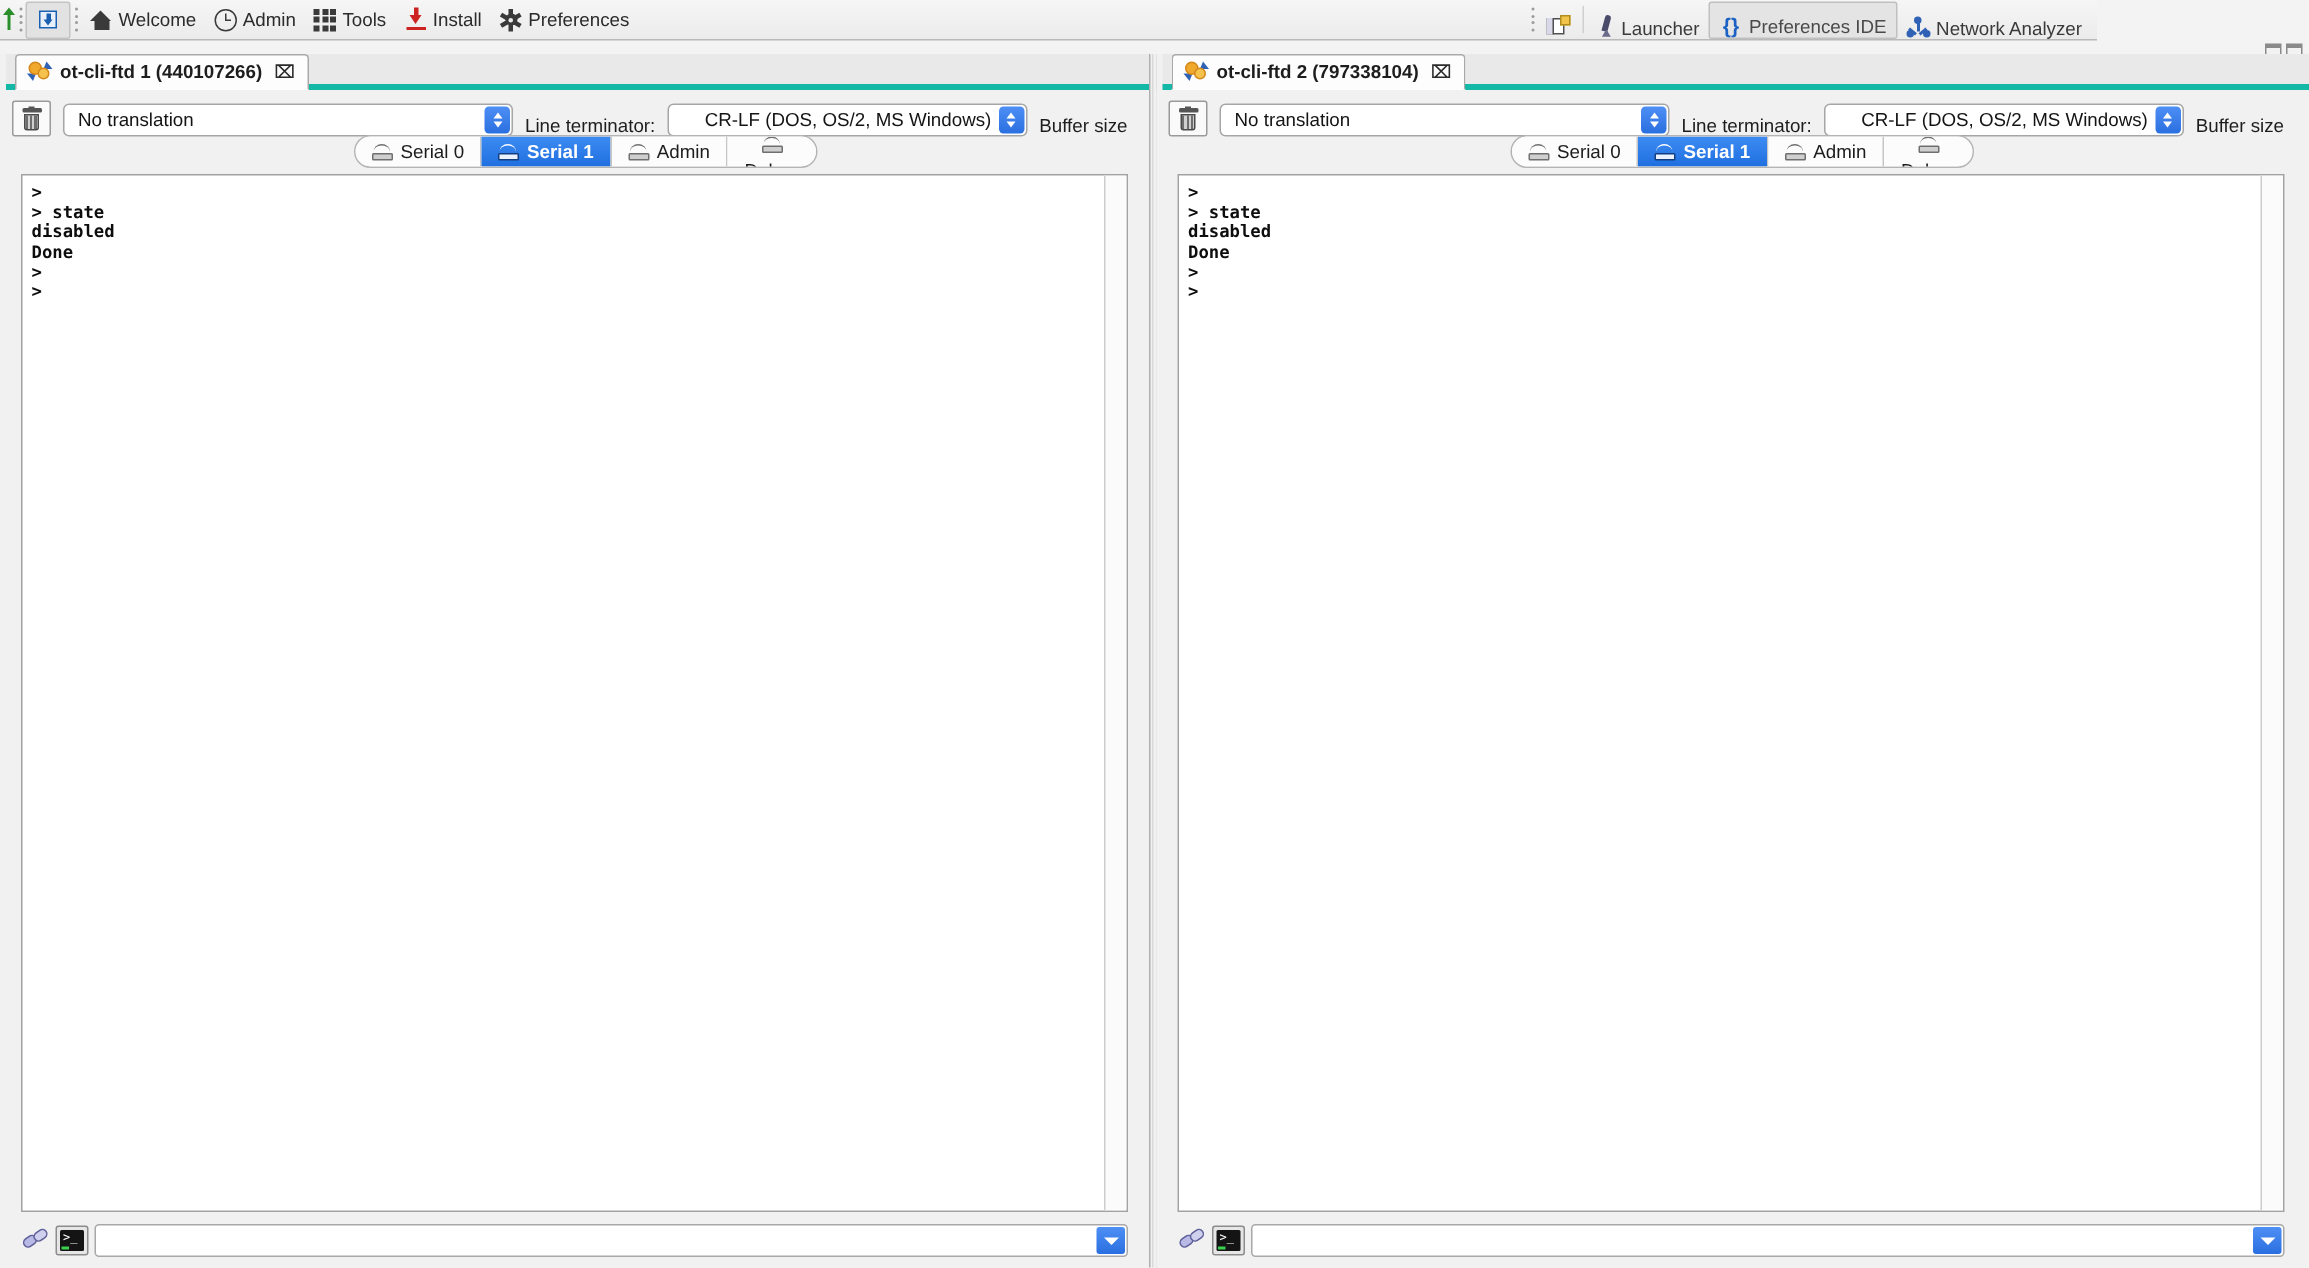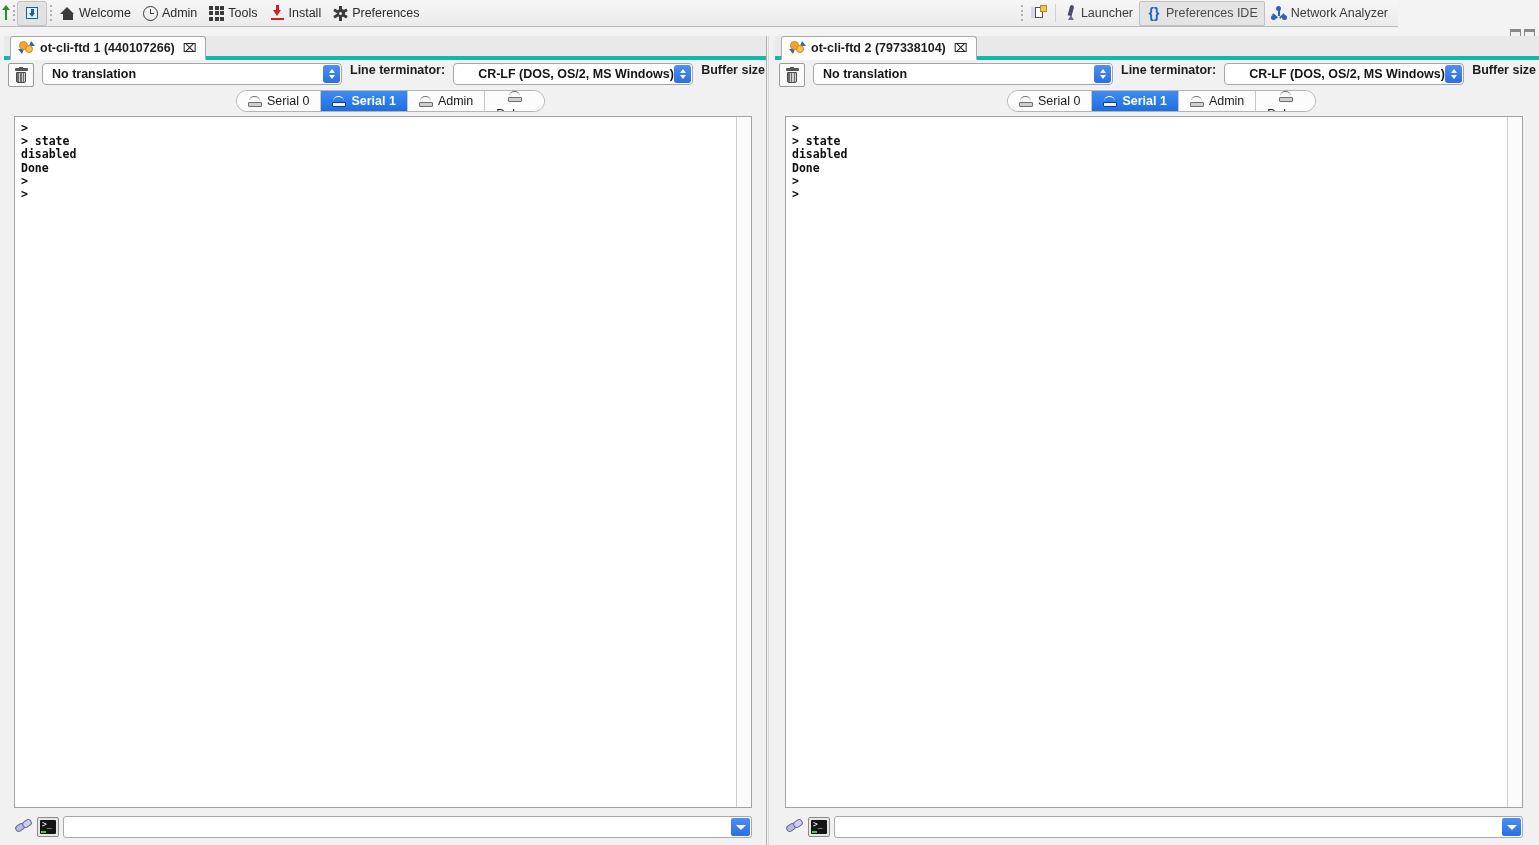--- a/index.html
+++ b/index.html
@@ -130,21 +130,21 @@
   .ico-netan { width:16px; height:15px; }
   .ico-netan .n { position:absolute; width:5px; height:5px; border-radius:50%; background:#2f62b5; }
   .ico-netan .n1 { left:5.5px; top:0px; }
   .ico-netan .n2 { left:0px; top:9px; }
   .ico-netan .n3 { left:11px; top:9px; }
   .ico-netan .l { position:absolute; background:#2f62b5; width:2px; height:6px; }
   .ico-netan .l1 { left:7px; top:4px; }
   .ico-netan .l2 { left:3.5px; top:7px; transform: rotate(-50deg); }
   .ico-netan .l3 { left:10.5px; top:7px; transform: rotate(50deg); }
 
-  .tb-right .tb-item { color:#3a3a3a; font-size:12.5px; }
+  .tb-right .tb-item { color:#3a3a3a; font-size:12.5px;align-items:flex-end; }
   .tb-right .tb-item.selected {
     background:#e4e4e4; border:1px solid #c0c0c0; border-radius:2px; color:#4a4a4a;
   }
 
   
   .winbtns {
     position:absolute; right:4px; top:28px;
     display:flex; gap:3px; align-items:center; height:10px;
   }
   .winbtns span { display:block; width:11px; height:9px; border:1px solid #8a8a8a; background:#f2f2f2; }
@@ -206,21 +206,21 @@
 
   
   .panel-body {
     position:absolute; left:0; top:24px; right:0; bottom:0;
     background:#f1f1f1;
   }
 
   
   .opts-row {
     position:absolute; left:8px; top:3px; right:0; height:28px;
-    display:flex; align-items:flex-start; gap:8px;font-weight:bold;
+    display:flex; align-items:flex-end; gap:8px;
   }
   .trash-btn {
     width:26px; height:24px;
     background:#fafafa; border:1px solid #9a9a9a; border-radius:2px;
     display:flex; align-items:center; justify-content:center;
     flex:0 0 auto;
   }
   .ico-trash { width:13px; height:15px; }
   .ico-trash .lid { position:absolute; left:0px; top:0.5px; width:13px; height:3px; background:#555; border-radius:1px; }
   .ico-trash .hdl { position:absolute; left:4.5px; top:-1px; width:4px; height:2px; background:#555; }

